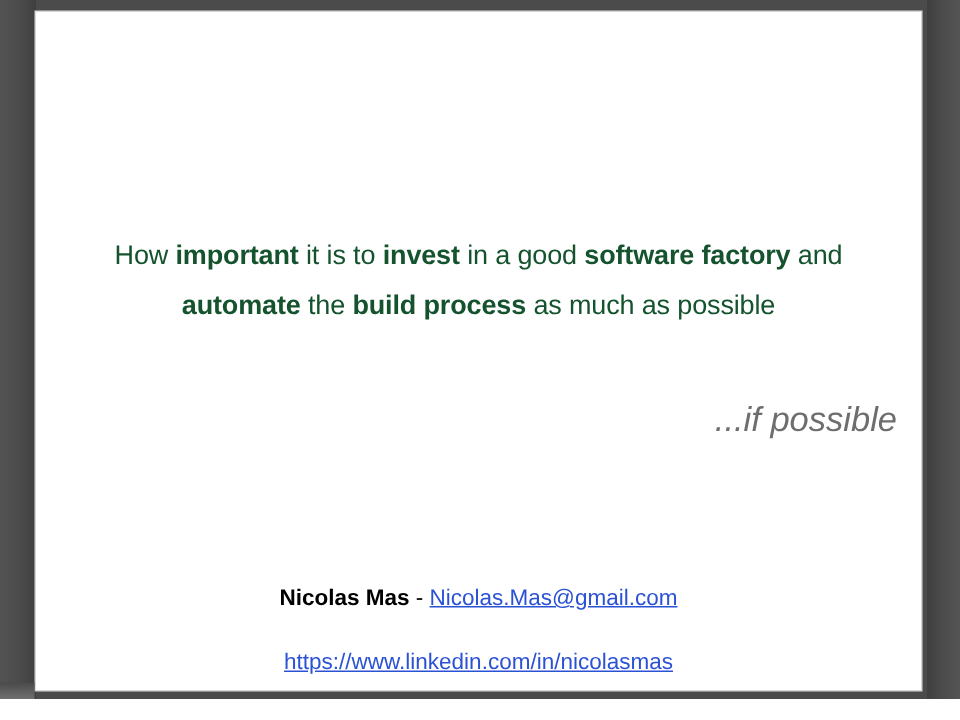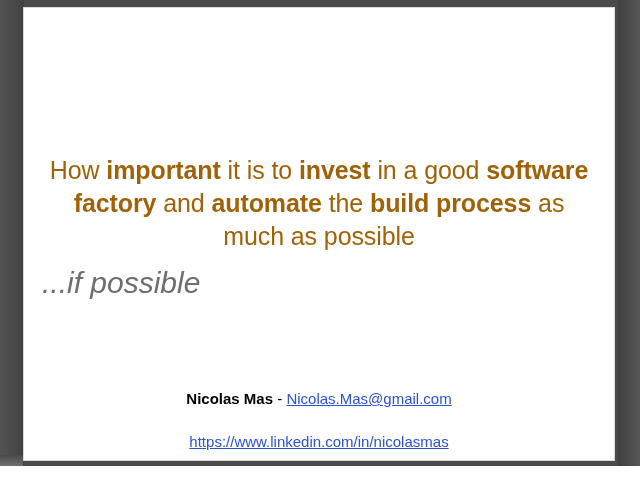--- a/index.html
+++ b/index.html
@@ -51,38 +51,38 @@
     overflow: hidden;
   }
 
   
   .heading {
     position: absolute;
     left: 18px;
     top: 146px;
     width: 554px;
     text-align: center;
-    font-size: 25px;
+    font-size: 18px;
     line-height: 33px;
-    color: #a16207;
+    color: #14532d;
     letter-spacing: -0.1px;
     font-weight: 400;
   }
   .heading b {
     font-weight: 700;
   }
 
   
   .subline {
     position: absolute;
     left: 18px;
     top: 258px;
     width: 556px;
-    text-align: left;
-    font-size: 30px;
+    text-align: right;
+    font-size: 23px;
     font-style: italic;
     color: #6e6e6e;
     letter-spacing: 0px;
   }
 
   
   .footer {
     position: absolute;
     left: 0;
     top: 380px;

